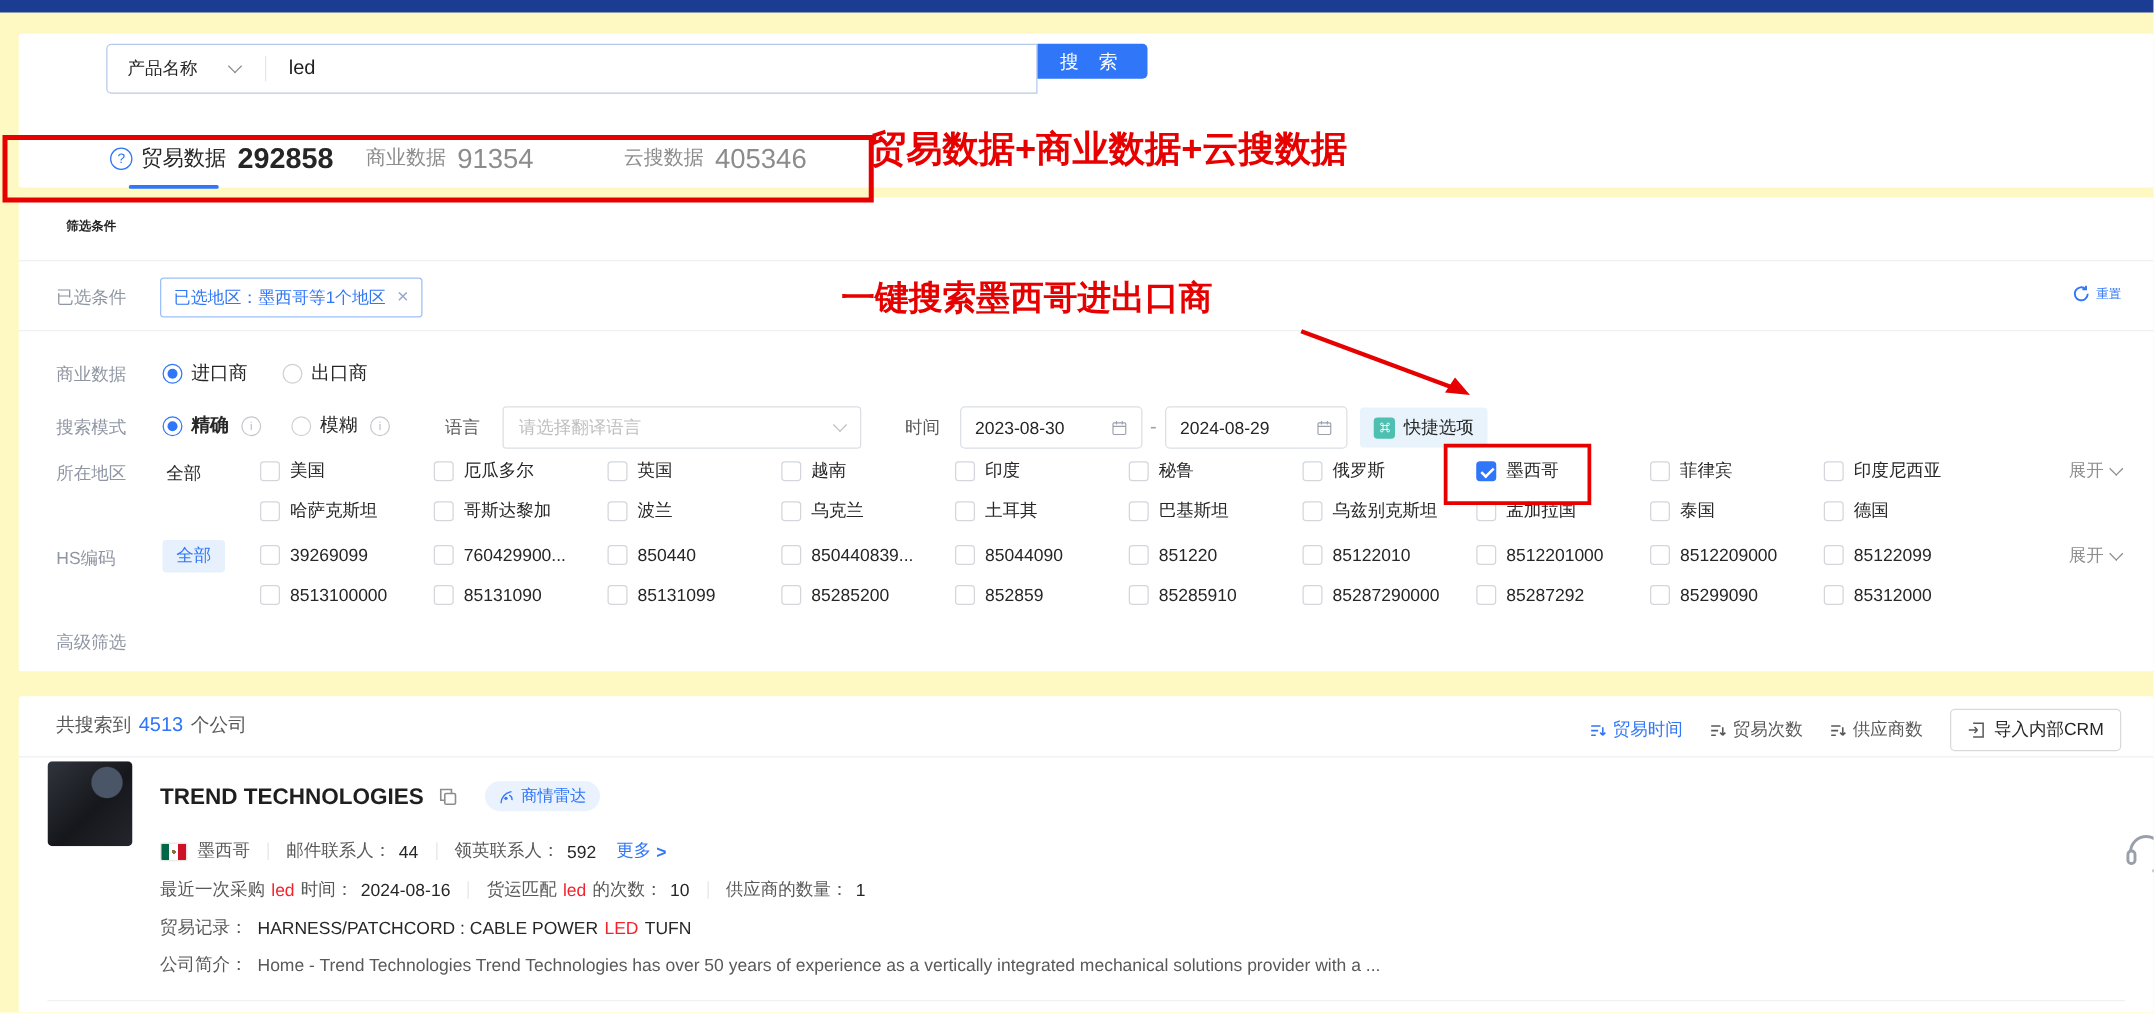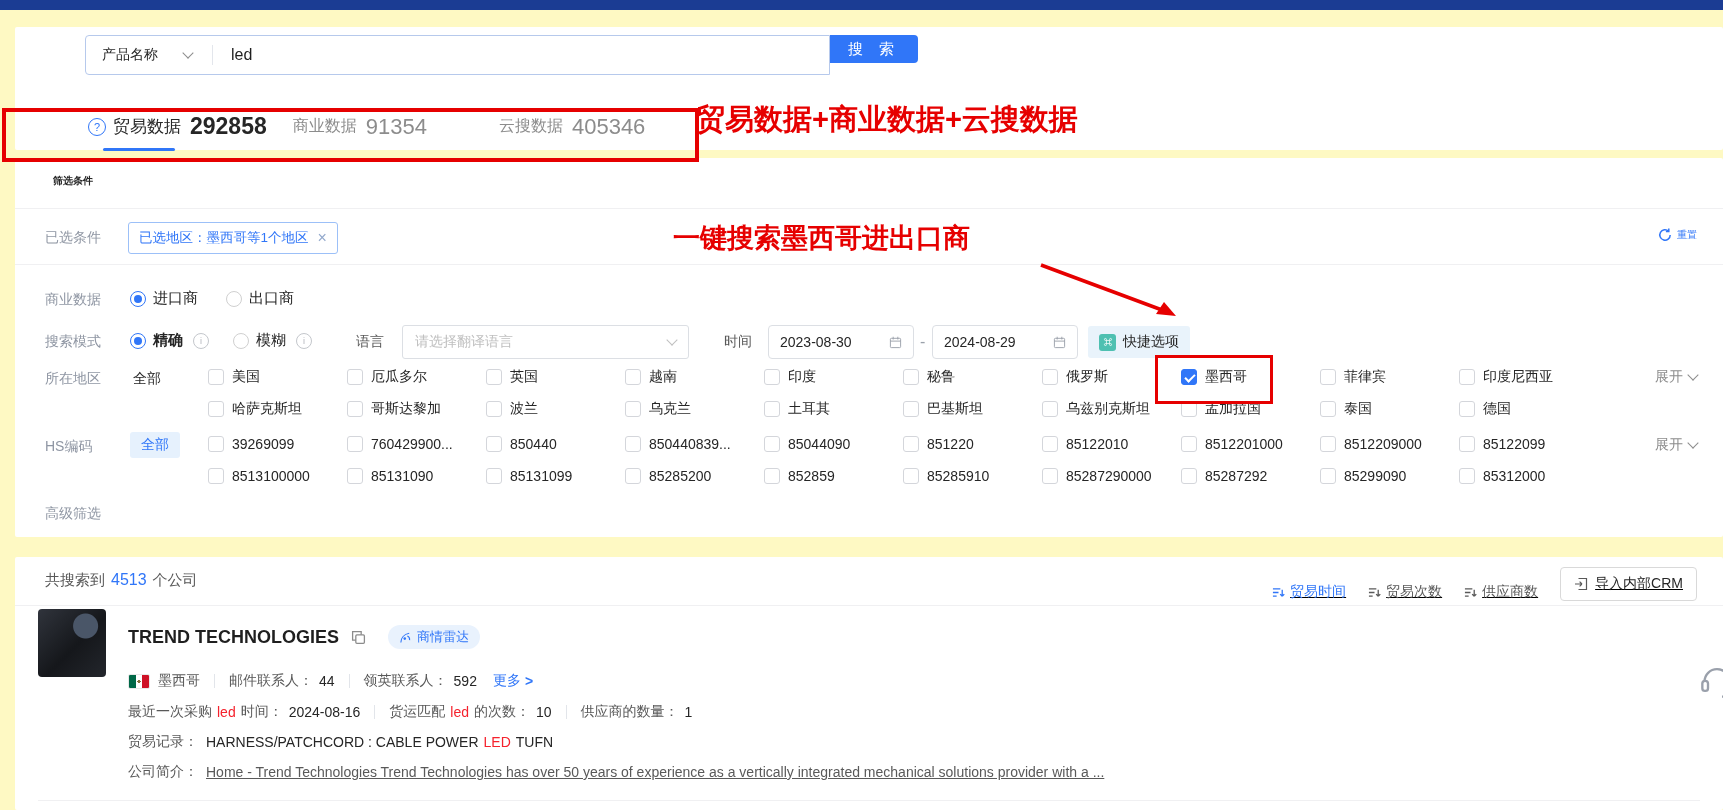--- a/index.html
+++ b/index.html
@@ -63,21 +63,21 @@
   .cb{width:16px;height:16px;border:1px solid #d4d6db;border-radius:3px;background:#fff;box-sizing:border-box;flex:none;}
   .checked .cb{background:#3076f8;border-color:#3076f8;position:relative;}
   .checked .cb::after{content:"";position:absolute;left:4.5px;top:1.5px;width:4px;height:8px;border-right:2px solid #fff;border-bottom:2px solid #fff;transform:rotate(45deg);}
   .expand{position:absolute;right:26px;display:flex;align-items:center;gap:6px;color:#8c8c8c;font-size:14px;cursor:pointer;}
   .advrow{position:absolute;left:115px;display:flex;gap:26px;}
   .advrow .fitem{position:static;}
 
   
   .res-sum{position:absolute;left:30px;top:14px;display:flex;align-items:baseline;gap:6px;font-size:15px;color:#595959;}
   .res-count{color:#3076f8;font-size:16px;font-weight:400;text-align:center;}
-  .res-right{position:absolute;right:26px;top:10px;display:flex;align-items:flex-end;gap:22px;text-decoration:underline;}
+  .res-right{position:absolute;right:26px;top:10px;display:flex;align-items:center;gap:22px;}
   .sort{display:flex;align-items:center;gap:5px;color:#595959;font-size:14px;cursor:pointer;}
   .sort.active{color:#3076f8;}
   .crmbtn{height:34px;border:1px solid #d9d9d9;border-radius:4px;background:#fff;display:flex;align-items:center;gap:7px;padding:0 13px;font-size:14px;color:#262626;cursor:pointer;}
   .thumb{position:absolute;left:23px;top:52px;width:68px;height:68px;border-radius:4px;background:radial-gradient(circle at 70% 25%,#4a5668 0 12px,rgba(0,0,0,0) 13px),linear-gradient(135deg,#30343c 0%,#15171b 55%,#23262c 100%);}
   .c-title{position:absolute;left:113px;top:68px;display:flex;align-items:center;}
   .c-name{font-size:18px;font-weight:700;color:#1f1f1f;}
   .copyic{margin-left:12px;display:flex;cursor:pointer;}
   .badge{margin-left:22px;height:24px;background:#e9f2fd;border-radius:12px;color:#3076f8;font-size:13px;display:flex;align-items:center;gap:5px;padding:0 11px;cursor:pointer;}
   .c-line{position:absolute;left:113px;display:flex;align-items:center;font-size:14px;color:#595959;}
   .c-info{top:115px;} .c-buy{top:146px;} .c-trade{top:176px;} .c-intro{top:206px;}
@@ -478,21 +478,21 @@
 
     <div class="c-line c-trade">
       <span>贸易记录：</span>
       <span class="dk" style="margin-left:8px;">HARNESS/PATCHCORD : CABLE POWER</span>
       <span class="redkw">LED</span>
       <span class="dk">TUFN</span>
     </div>
 
     <div class="c-line c-intro">
       <span>公司简介：</span>
-      <span style="margin-left:8px;text-decoration:underline;">Home - Trend Technologies Trend Technologies has over 50 years of experience as a vertically integrated mechanical solutions provider with a ...</span>
+      <span style="margin-left:8px;">Home - Trend Technologies Trend Technologies has over 50 years of experience as a vertically integrated mechanical solutions provider with a ...</span>
     </div>
 
     <div class="hr" style="top:243px;left:23px;right:23px;"></div>
   </div>
 
   <div class="headset">
     <svg width="40" height="40" viewBox="0 0 24 24" fill="none">
         <path d="M4.5 13a7.5 7.5 0 0 1 15 0" stroke="currentColor" stroke-width="1.4"></path>
         <rect x="3.2" y="12.5" width="3.4" height="6" rx="1.6" stroke="currentColor" stroke-width="1.4"></rect>
         <rect x="17.4" y="12.5" width="3.4" height="6" rx="1.6" stroke="currentColor" stroke-width="1.4"></rect>

